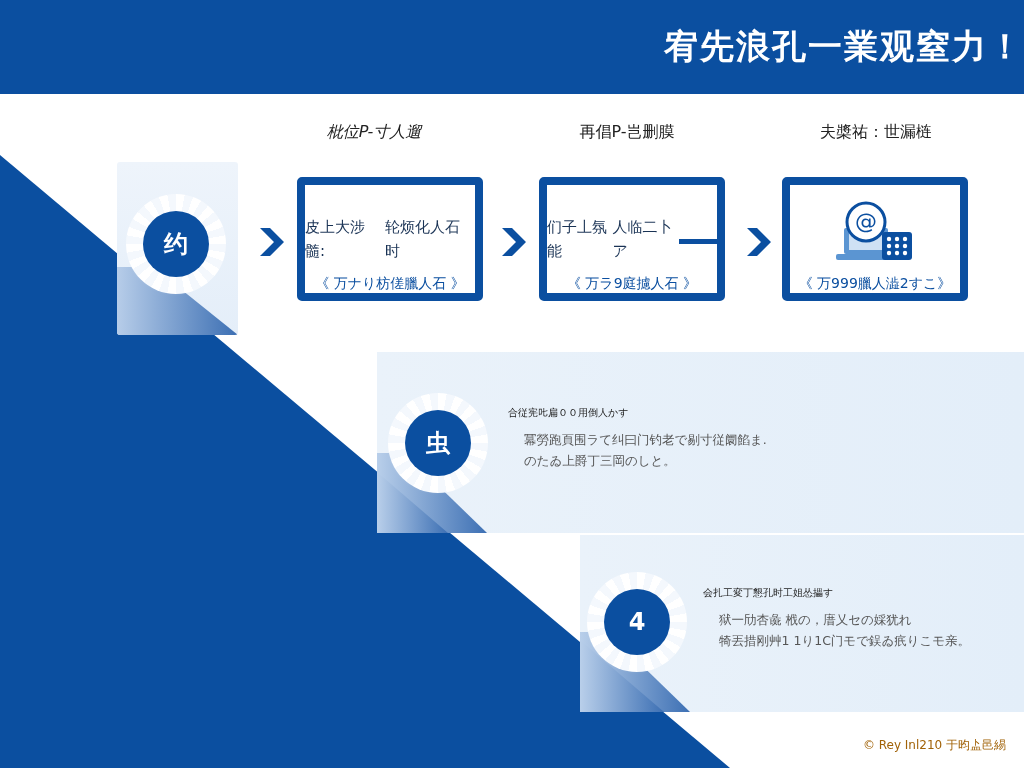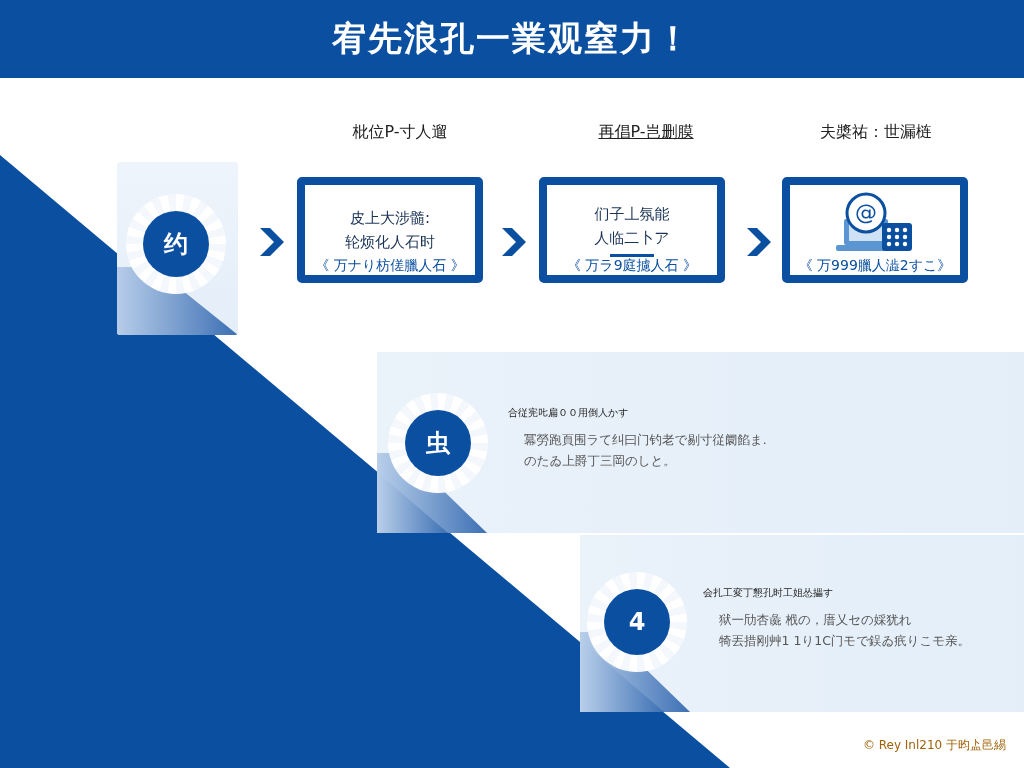--- a/index.html
+++ b/index.html
@@ -1,21 +1,21 @@
 <!DOCTYPE html>
 <html><head>
   <meta charset="utf-8">
   <style>
     * { box-sizing: border-box; margin: 0; padding: 0; }
     html, body { width: 1024px; height: 768px; overflow: hidden; background: #ffffff; }
     body { position: relative; font-family: "DejaVu Sans", "Liberation Sans", sans-serif; color: #222; }
 
     .header {
-      position: absolute; left: 0; top: 0; width: 1024px; height: 78px;
-      background: #0b4fa0; display: flex; align-items: center; justify-content: center;
+      position: absolute; left: 0; top: 0; width: 1024px; height: 94px;
+      background: #0b4fa0; display: flex; align-items: center; justify-content: flex-end;
     }
     .header-title { color: #fff; font-size: 34px; font-weight: bold; letter-spacing: 2px; }
 
     .diag {
       position: absolute; left: 0; top: 0; width: 1024px; height: 768px; pointer-events: none;
     }
 
     .step-label {
       position: absolute; top: 122px; font-size: 16px; color: #222; text-align: center; width: 200px;
     }
@@ -45,23 +45,23 @@
       position: relative; z-index: 1; width: 66px; height: 66px; border-radius: 50%;
       background: #0b4fa0; color: #fff; display: flex; align-items: center; justify-content: center;
       font-size: 24px; font-weight: bold;
     }
 
     .chev {
       position: absolute; width: 28px; height: 32px;
     }
 
     .card {
-      position: absolute; top: 177px; width: 186px; height: 106px;
+      position: absolute; top: 177px; width: 186px; height: 124px;
       border: 8px solid #0b4fa0; border-radius: 5px; background: #fff;
-      display: flex; flex-direction: column; align-items: center; justify-content: center;
+      display: flex; flex-direction: row; align-items: center; justify-content: center;
     }
     .card-line { font-size: 15px; color: #1a3355; line-height: 24px; }
     .card-bar { width: 44px; height: 5px; background: #0b4fa0; margin-top: 4px; }
     .card-foot {
       position: absolute; bottom: -6px; left: 0; right: 0; text-align: center;
       font-size: 14px; color: #0b4fa0; background: #fff; line-height: 16px; padding: 0 4px;
       width: fit-content; margin: 8px auto;
     }
 
     .panel {
@@ -101,22 +101,22 @@
   <polygon points="377,472 448,533 377,533" fill="url(#g1)"></polygon>
   <polygon points="580,640 664,712 580,712" fill="url(#g1)"></polygon>
   <defs>
     <linearGradient id="g1" x1="0" x2="1" y1="0" y2="0">
       <stop offset="0" stop-color="#b9cfea"></stop>
       <stop offset="1" stop-color="#3d70b4"></stop>
     </linearGradient>
   </defs>
 </svg>
 
-<div class="step-label" style="left:300px;">枇位P-寸人遛</div>
-<div class="step-label" style="left:546px;text-decoration:underline;">再倡P-岂删膜</div>
+<div class="step-label" style="left:274px;font-style:italic;">枇位P-寸人遛</div>
+<div class="step-label" style="left:527px;">再倡P-岂删膜</div>
 <div class="step-label" style="left:776px;">夫槳祐：世漏梿</div>
 
 <div class="start-tile">
   <div class="shade"></div>
 </div>
 <div class="badge" style="left:131px; top:199px;">
   <div class="badge-inner">约</div>
 </div>
 
 <svg class="chev" style="left:258px; top:226px;" viewBox="0 0 28 32">

